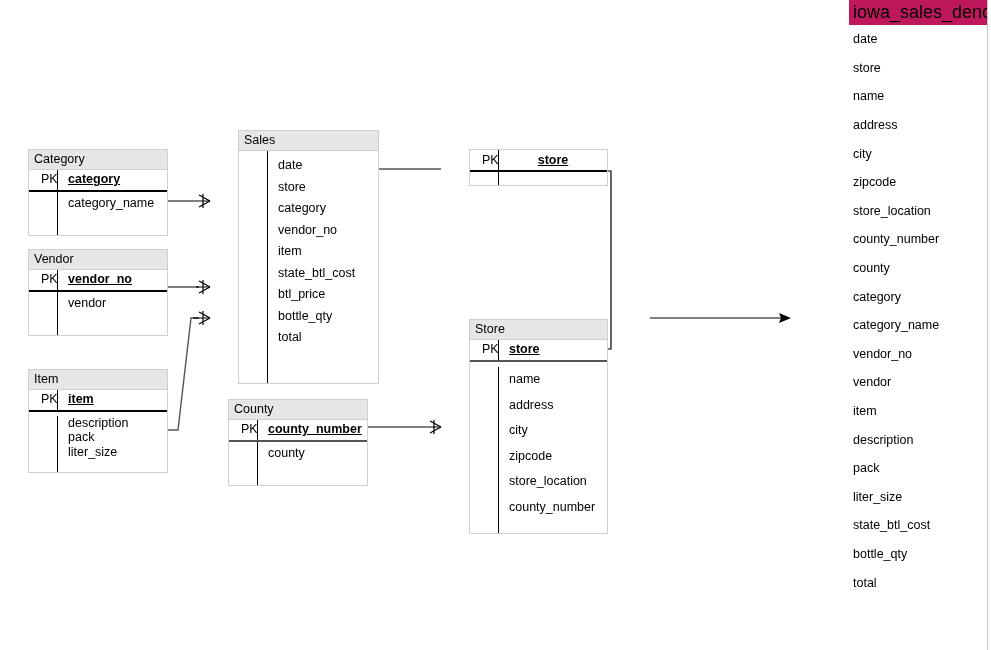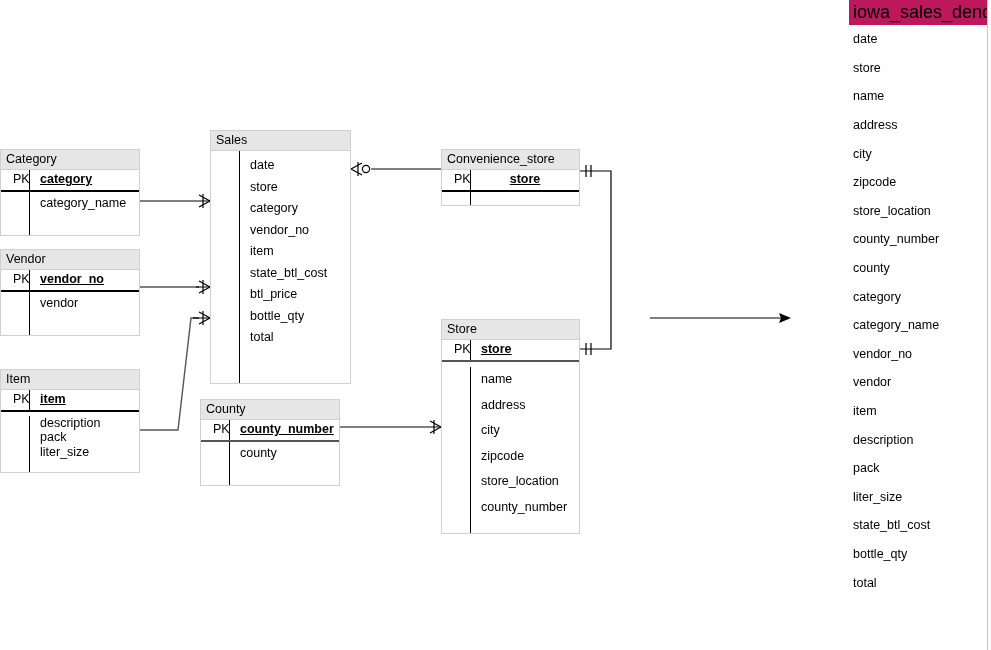--- a/index.html
+++ b/index.html
@@ -17,20 +17,21 @@
   }
 
   
   .entity {
     position: absolute;
     box-sizing: border-box;
     background: #ffffff;
     border: 1px solid #d0d0d0;
     font-size: 12.5px;
     line-height: 1;
+    margin-left: 28px;
   }
   .entity-title {
     box-sizing: border-box;
     background: #e6e6e6;
     border-bottom: 1px solid #d0d0d0;
     padding: 3px 0 3px 5px;
     font-size: 12.5px;
     white-space: nowrap;
   }
   .pk-row {
@@ -264,21 +265,20 @@
   </div>
   <div class="attr-body sp-med" style="height:43px;">
     <div class="attr-gutter"></div>
     <div class="attr-list">
       <div class="attr">county</div>
     </div>
   </div>
 </div>
 
 <div class="entity" id="ent-cstore" style="left:441px; top:149px; width:139px;">
-  <div class="entity-title">Convenience_store</div>
   <div class="pk-row">
     <div class="pk-label">PK</div>
     <div class="pk-name" style="justify-content:center; padding-left:0;">store</div>
   </div>
   <div class="attr-body" style="height:13px;">
     <div class="attr-gutter"></div>
     <div class="attr-list"></div>
   </div>
 </div>
 

